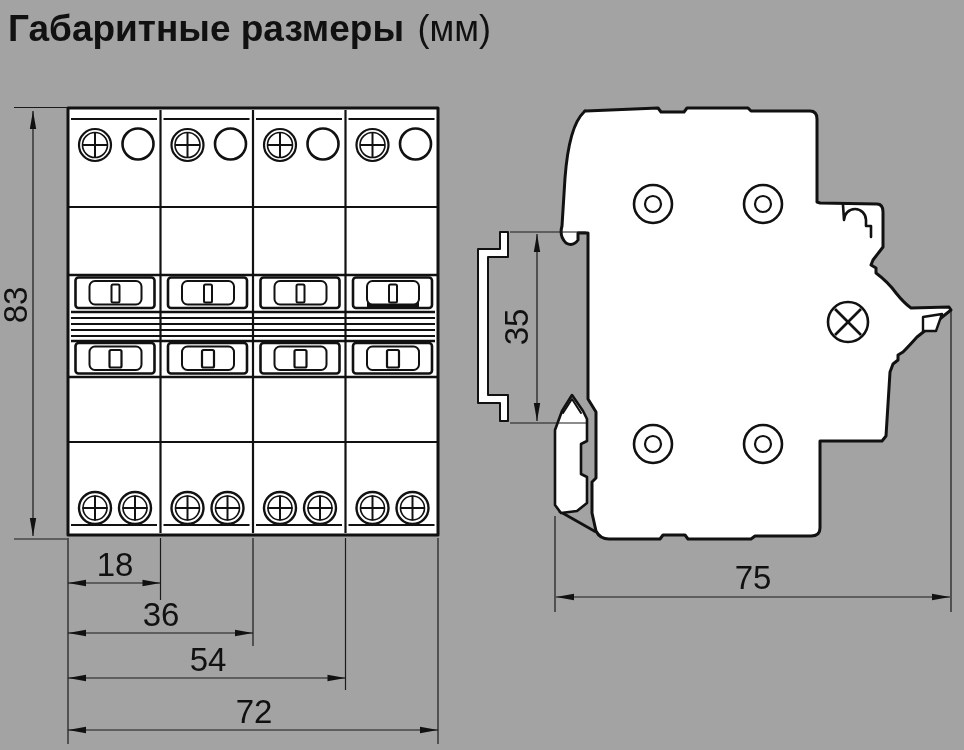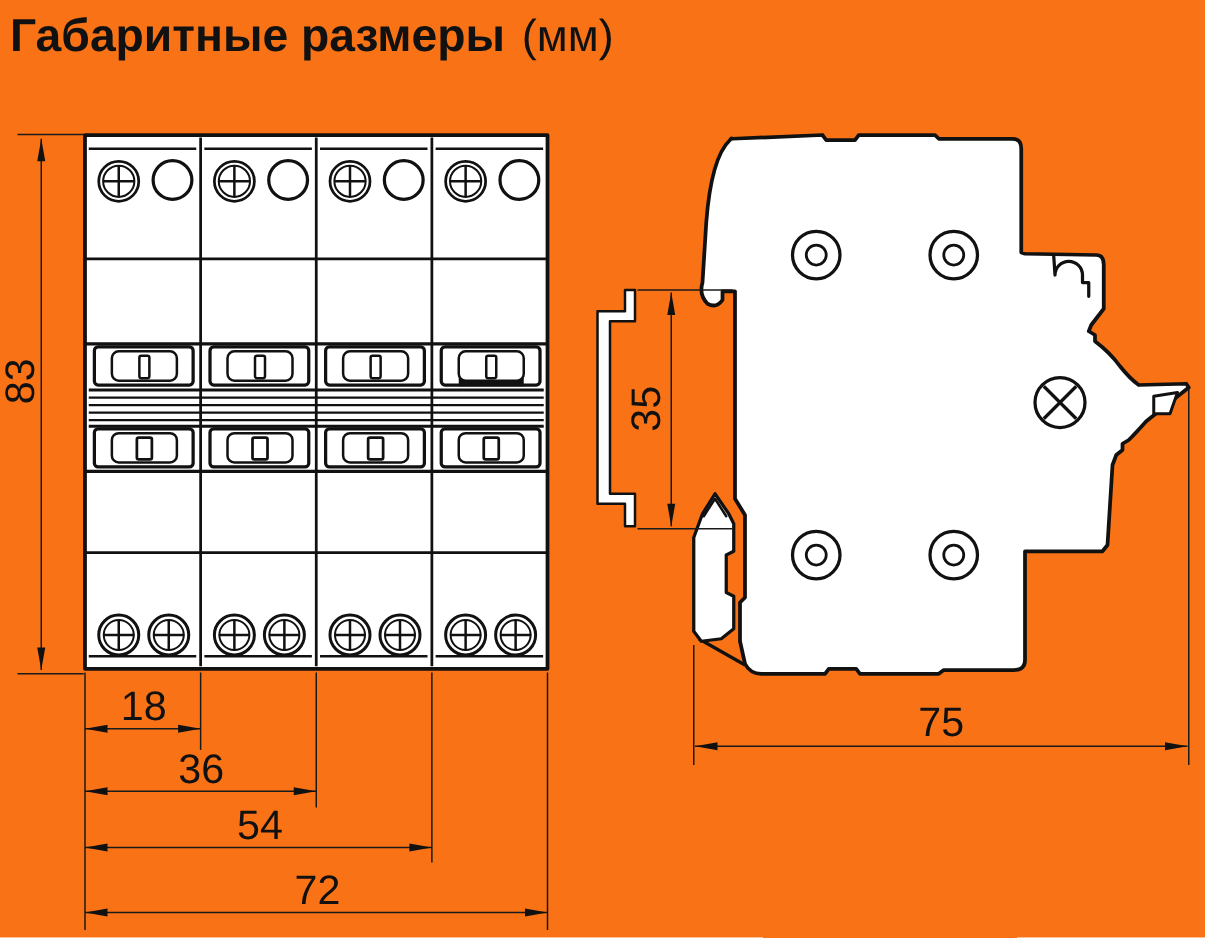--- a/index.html
+++ b/index.html
@@ -1,16 +1,16 @@
 <!DOCTYPE html>
 <html><head>
 <meta charset="utf-8">
 <style>
   html,body{margin:0;padding:0;background:#fff;width:964px;height:750px;overflow:hidden;}
-  .canvas{position:relative;width:964px;height:750px;background:#f97316;font-family:"Liberation Sans",sans-serif;}
+  .canvas{position:relative;width:964px;height:750px;background:#a3a3a3;font-family:"Liberation Sans",sans-serif;}
   svg text{font-family:"Liberation Sans","DejaVu Sans",sans-serif;fill:#111;}
   .title-main{font-size:37px;font-weight:700;}
   .title-unit{font-size:36px;font-weight:400;}
   .dim-label{font-size:33px;font-weight:400;}
   .s1{stroke:#1a1a1a;fill:none;stroke-width:1.2;}
   .s16{stroke:#111;fill:none;stroke-width:1.6;}
   .s18{stroke:#111;fill:none;stroke-width:1.8;}
   .s2{stroke:#111;fill:none;stroke-width:2;}
   .s22{stroke:#111;fill:none;stroke-width:2.2;}
   .s24{stroke:#111;fill:none;stroke-width:2.4;}

